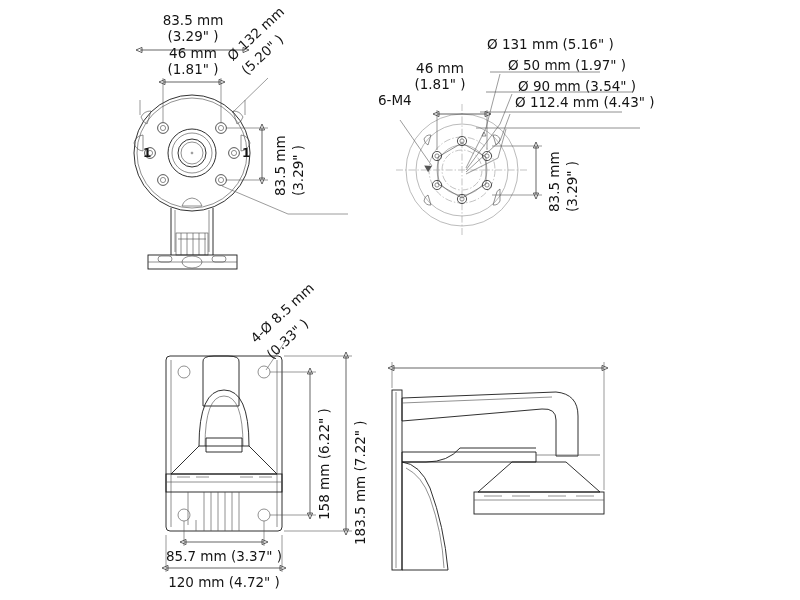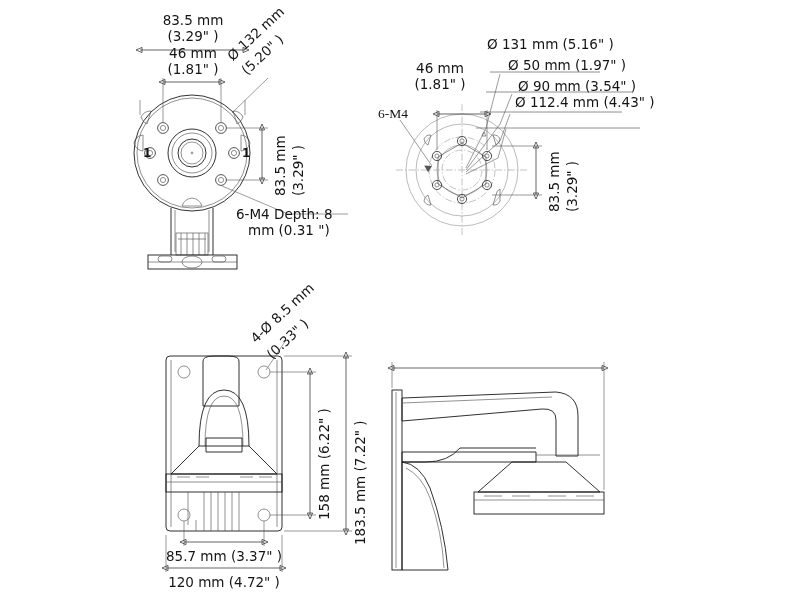--- a/index.html
+++ b/index.html
@@ -249,32 +249,28 @@
 </div>
 <div class="lbl" style="left:238px;top:66px;transform:rotate(-43deg);transform-origin:left top;">
   <span>(5.20" )</span>
 </div>
 <div class="lbl rot90" style="left:272px;top:196px;">
   <span>83.5 mm</span>
 </div>
 <div class="lbl rot90" style="left:290px;top:196px;">
   <span>(3.29" )</span>
 </div>
-<div class="lbl" style="left:236px;top:206px;">
-  <div>6-M4 Depth: 8</div>
-  <div style="margin-left:12px">mm (0.31 ")</div>
-</div>
 <div class="lbl" style="left:143px;top:145px;font-weight:bold;font-size:12px;">1</div>
 <div class="lbl" style="left:242px;top:145px;font-weight:bold;font-size:12px;">1</div>
 
 <div class="lbl" style="left:487px;top:36px;">Ø 131 mm (5.16" )</div>
 <div class="lbl" style="left:508px;top:57px;">Ø 50 mm (1.97" )</div>
 <div class="lbl" style="left:518px;top:78px;">Ø 90 mm (3.54" )</div>
 <div class="lbl" style="left:515px;top:94px;">Ø 112.4 mm (4.43" )</div>
-<div class="lbl" style="left:378px;top:106px;font-family:Liberation Serif, serif;">6-M4</div>
+<div class="lbl" style="left:378px;top:92px;">6-M4</div>
 <div class="lbl c" style="left:392px;top:60px;width:96px;">
   <div>46 mm</div>
   <div>(1.81" )</div>
 </div>
 <div class="lbl rot90" style="left:546px;top:212px;">
   <span>83.5 mm</span>
 </div>
 <div class="lbl rot90" style="left:564px;top:212px;">
   <span>(3.29" )</span>
 </div>

